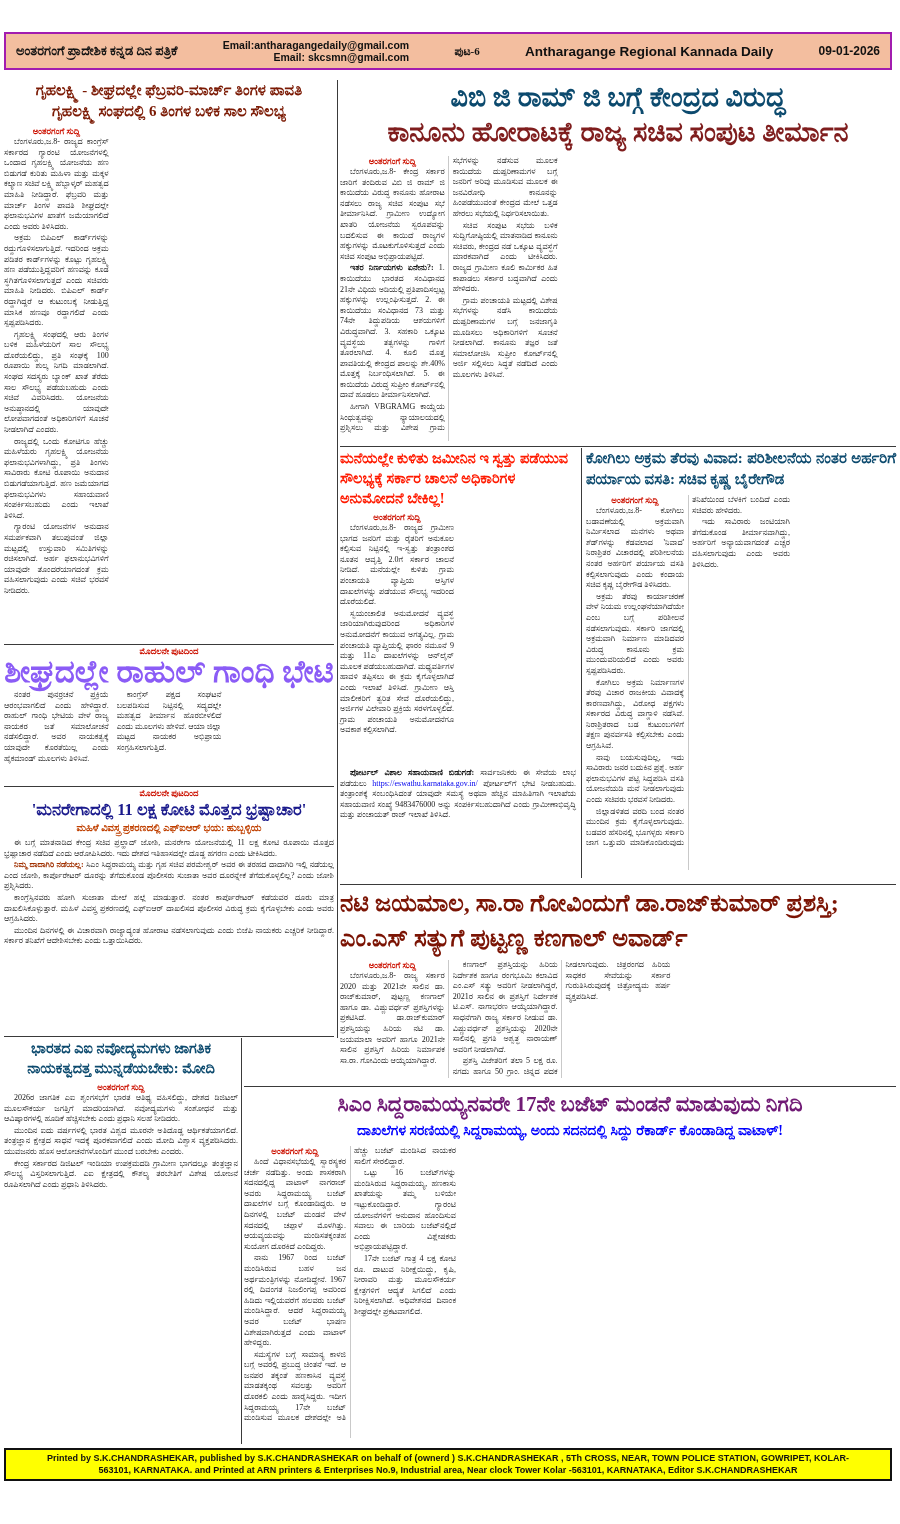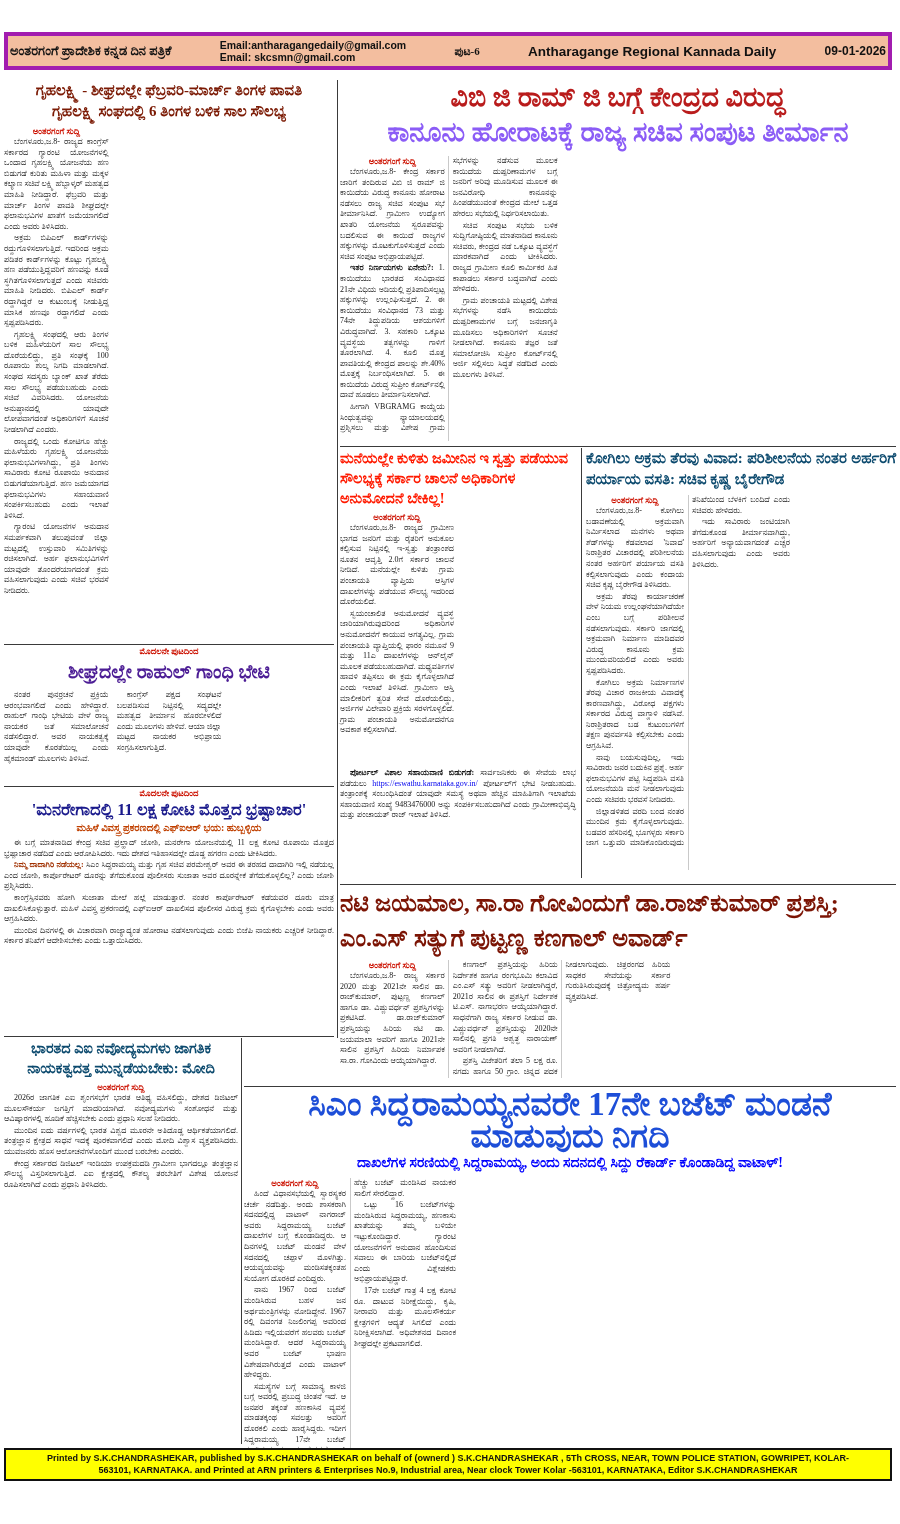--- a/index.html
+++ b/index.html
@@ -5,25 +5,25 @@
   html,body{margin:0;padding:0;}
   body{
     width:900px;height:1524px;position:relative;background:#ffffff;
     font-family:"Liberation Serif","DejaVu Sans",serif;color:#111;
     overflow:hidden;
   }
   .abs{position:absolute;box-sizing:border-box;}
   
   .masthead{
     left:4px;top:32px;width:888px;height:38px;background:#F3BE9F;
-    border:4px solid #a21caf;display:flex;align-items:center;justify-content:space-between;
-    padding:0 2px;font-weight:bold;
+    border:2px solid #a21caf;display:flex;align-items:center;justify-content:space-between;
+    padding:0 10px;font-weight:bold;
   }
   .m-kn{font-size:13px;}
-  .m-email{font-size:10.5px;text-align:left;line-height:12px;font-family:"Liberation Sans",sans-serif;}
+  .m-email{font-size:10.5px;text-align:right;line-height:12px;font-family:"Liberation Sans",sans-serif;}
   .m-page{font-size:11px;}
   .m-en{font-size:13.5px;font-family:"Liberation Sans",sans-serif;}
   .m-date{font-size:12px;font-family:"Liberation Sans",sans-serif;}
   
   .hl{font-weight:bold;margin:0;}
   .center{text-align:center;}
   .kicker-sm{font-size:8.5px;font-weight:bold;color:#CC1100;text-align:center;}
   .byline{color:#CC1100;font-weight:bold;text-align:center;font-size:8.5px;line-height:11px;}
   
   .bt{font-size:8px;line-height:10.6px;text-align:justify;color:#141414;}
@@ -66,22 +66,22 @@
     <div class="byline">ಅಂತರಗಂಗೆ ಸುದ್ದಿ</div>
     <p>ಬೆಂಗಳೂರು,ಜ.8- ರಾಜ್ಯದ ಕಾಂಗ್ರೆಸ್ ಸರ್ಕಾರದ ಗ್ಯಾರಂಟಿ ಯೋಜನೆಗಳಲ್ಲಿ ಒಂದಾದ ಗೃಹಲಕ್ಷ್ಮಿ ಯೋಜನೆಯ ಹಣ ಬಿಡುಗಡೆ ಕುರಿತು ಮಹಿಳಾ ಮತ್ತು ಮಕ್ಕಳ ಕಲ್ಯಾಣ ಸಚಿವೆ ಲಕ್ಷ್ಮಿ ಹೆಬ್ಬಾಳ್ಕರ್ ಮಹತ್ವದ ಮಾಹಿತಿ ನೀಡಿದ್ದಾರೆ. ಫೆಬ್ರವರಿ ಮತ್ತು ಮಾರ್ಚ್ ತಿಂಗಳ ಪಾವತಿ ಶೀಘ್ರದಲ್ಲೇ ಫಲಾನುಭವಿಗಳ ಖಾತೆಗೆ ಜಮೆಯಾಗಲಿದೆ ಎಂದು ಅವರು ತಿಳಿಸಿದರು.</p>
     <p>ಅಕ್ರಮ ಬಿಪಿಎಲ್ ಕಾರ್ಡ್‌ಗಳನ್ನು ರದ್ದುಗೊಳಿಸಲಾಗುತ್ತಿದೆ. ಇದರಿಂದ ಅಕ್ರಮ ಪಡಿತರ ಕಾರ್ಡ್‌ಗಳನ್ನು ಕೊಟ್ಟು ಗೃಹಲಕ್ಷ್ಮಿ ಹಣ ಪಡೆಯುತ್ತಿದ್ದವರಿಗೆ ಹಣವನ್ನು ಕೂಡ ಸ್ಥಗಿತಗೊಳಿಸಲಾಗುತ್ತದೆ ಎಂದು ಸಚಿವರು ಮಾಹಿತಿ ನೀಡಿದರು. ಬಿಪಿಎಲ್ ಕಾರ್ಡ್ ರದ್ದಾಗಿದ್ದರೆ ಆ ಕುಟುಂಬಕ್ಕೆ ನೀಡುತ್ತಿದ್ದ ಮಾಸಿಕ ಹಣವೂ ರದ್ದಾಗಲಿದೆ ಎಂದು ಸ್ಪಷ್ಟಪಡಿಸಿದರು.</p>
     <p>ಗೃಹಲಕ್ಷ್ಮಿ ಸಂಘದಲ್ಲಿ ಆರು ತಿಂಗಳ ಬಳಿಕ ಮಹಿಳೆಯರಿಗೆ ಸಾಲ ಸೌಲಭ್ಯ ದೊರೆಯಲಿದ್ದು, ಪ್ರತಿ ಸಂಘಕ್ಕೆ 100 ರೂಪಾಯಿ ಶುಲ್ಕ ನಿಗದಿ ಮಾಡಲಾಗಿದೆ. ಸಂಘದ ಸದಸ್ಯರು ಬ್ಯಾಂಕ್ ಖಾತೆ ತೆರೆದು ಸಾಲ ಸೌಲಭ್ಯ ಪಡೆಯಬಹುದು ಎಂದು ಸಚಿವೆ ವಿವರಿಸಿದರು. ಯೋಜನೆಯ ಅನುಷ್ಠಾನದಲ್ಲಿ ಯಾವುದೇ ಲೋಪವಾಗದಂತೆ ಅಧಿಕಾರಿಗಳಿಗೆ ಸೂಚನೆ ನೀಡಲಾಗಿದೆ ಎಂದರು.</p>
     <p>ರಾಜ್ಯದಲ್ಲಿ ಒಂದು ಕೋಟಿಗೂ ಹೆಚ್ಚು ಮಹಿಳೆಯರು ಗೃಹಲಕ್ಷ್ಮಿ ಯೋಜನೆಯ ಫಲಾನುಭವಿಗಳಾಗಿದ್ದು, ಪ್ರತಿ ತಿಂಗಳು ಸಾವಿರಾರು ಕೋಟಿ ರೂಪಾಯಿ ಅನುದಾನ ಬಿಡುಗಡೆಯಾಗುತ್ತಿದೆ. ಹಣ ಜಮೆಯಾಗದ ಫಲಾನುಭವಿಗಳು ಸಹಾಯವಾಣಿ ಸಂಪರ್ಕಿಸಬಹುದು ಎಂದು ಇಲಾಖೆ ತಿಳಿಸಿದೆ.</p>
     <p>ಗ್ಯಾರಂಟಿ ಯೋಜನೆಗಳ ಅನುದಾನ ಸಮರ್ಪಕವಾಗಿ ತಲುಪುವಂತೆ ಜಿಲ್ಲಾ ಮಟ್ಟದಲ್ಲಿ ಉಸ್ತುವಾರಿ ಸಮಿತಿಗಳನ್ನು ರಚಿಸಲಾಗಿದೆ. ಅರ್ಹ ಫಲಾನುಭವಿಗಳಿಗೆ ಯಾವುದೇ ತೊಂದರೆಯಾಗದಂತೆ ಕ್ರಮ ವಹಿಸಲಾಗುವುದು ಎಂದು ಸಚಿವೆ ಭರವಸೆ ನೀಡಿದರು.</p>
   </div>
 </section>
 
 <section class="abs" style="left:340px;top:80px;width:556px;height:364px;">
-  <div class="hl center" style="font-size:27px;color:#b91c1c;line-height:35px;">ವಿಬಿ ಜಿ ರಾಮ್ ಜಿ ಬಗ್ಗೆ ಕೇಂದ್ರದ ವಿರುದ್ಧ</div>
-  <div class="hl center" style="font-size:27px;color:#8b5cf6;line-height:35px;">ಕಾನೂನು ಹೋರಾಟಕ್ಕೆ ರಾಜ್ಯ ಸಚಿವ ಸಂಪುಟ ತೀರ್ಮಾನ</div>
+  <div class="hl center" style="font-size:27px;color:#0c4a6e;line-height:35px;">ವಿಬಿ ಜಿ ರಾಮ್ ಜಿ ಬಗ್ಗೆ ಕೇಂದ್ರದ ವಿರುದ್ಧ</div>
+  <div class="hl center" style="font-size:27px;color:#7f1d1d;line-height:35px;">ಕಾನೂನು ಹೋರಾಟಕ್ಕೆ ರಾಜ್ಯ ಸಚಿವ ಸಂಪುಟ ತೀರ್ಮಾನ</div>
   <div class="bt cols5" style="height:285px;margin-top:6px;">
     <div class="byline">ಅಂತರಗಂಗೆ ಸುದ್ದಿ</div>
     <p>ಬೆಂಗಳೂರು,ಜ.8- ಕೇಂದ್ರ ಸರ್ಕಾರ ಜಾರಿಗೆ ತಂದಿರುವ ವಿಬಿ ಜಿ ರಾಮ್ ಜಿ ಕಾಯಿದೆಯ ವಿರುದ್ಧ ಕಾನೂನು ಹೋರಾಟ ನಡೆಸಲು ರಾಜ್ಯ ಸಚಿವ ಸಂಪುಟ ಸಭೆ ತೀರ್ಮಾನಿಸಿದೆ. ಗ್ರಾಮೀಣ ಉದ್ಯೋಗ ಖಾತರಿ ಯೋಜನೆಯ ಸ್ವರೂಪವನ್ನು ಬದಲಿಸುವ ಈ ಕಾಯಿದೆ ರಾಜ್ಯಗಳ ಹಕ್ಕುಗಳನ್ನು ಮೊಟಕುಗೊಳಿಸುತ್ತದೆ ಎಂದು ಸಚಿವ ಸಂಪುಟ ಅಭಿಪ್ರಾಯಪಟ್ಟಿದೆ.</p>
     <p>
       <b class="lead">ಇತರ ನಿರ್ಣಯಗಳು ಏನೇನು?:</b>
       <span>1. ಕಾಯಿದೆಯು ಭಾರತದ ಸಂವಿಧಾನದ 21ನೇ ವಿಧಿಯ ಅಡಿಯಲ್ಲಿ ಪ್ರತಿಪಾದಿಸಲ್ಪಟ್ಟ ಹಕ್ಕುಗಳನ್ನು ಉಲ್ಲಂಘಿಸುತ್ತದೆ. 2. ಈ ಕಾಯಿದೆಯು ಸಂವಿಧಾನದ 73 ಮತ್ತು 74ನೇ ತಿದ್ದುಪಡಿಯ ಆಶಯಗಳಿಗೆ ವಿರುದ್ಧವಾಗಿದೆ. 3. ಸಹಕಾರಿ ಒಕ್ಕೂಟ ವ್ಯವಸ್ಥೆಯ ತತ್ವಗಳನ್ನು ಗಾಳಿಗೆ ತೂರಲಾಗಿದೆ. 4. ಕೂಲಿ ಮೊತ್ತ ಪಾವತಿಯಲ್ಲಿ ಕೇಂದ್ರದ ಪಾಲನ್ನು ಶೇ.40% ಮೊತ್ತಕ್ಕೆ ನಿರ್ಬಂಧಿಸಲಾಗಿದೆ. 5. ಈ ಕಾಯಿದೆಯ ವಿರುದ್ಧ ಸುಪ್ರೀಂ ಕೋರ್ಟ್‌ನಲ್ಲಿ ದಾವೆ ಹೂಡಲು ತೀರ್ಮಾನಿಸಲಾಗಿದೆ.</span>
     </p>
     <p>ಹೀಗಾಗಿ VBGRAMG ಕಾಯ್ದೆಯ ಸಿಂಧುತ್ವವನ್ನು ನ್ಯಾಯಾಲಯದಲ್ಲಿ ಪ್ರಶ್ನಿಸಲು ಮತ್ತು ವಿಶೇಷ ಗ್ರಾಮ ಸಭೆಗಳನ್ನು ನಡೆಸುವ ಮೂಲಕ ಕಾಯಿದೆಯ ದುಷ್ಪರಿಣಾಮಗಳ ಬಗ್ಗೆ ಜನರಿಗೆ ಅರಿವು ಮೂಡಿಸುವ ಮೂಲಕ ಈ ಜನವಿರೋಧಿ ಕಾನೂನನ್ನು ಹಿಂಪಡೆಯುವಂತೆ ಕೇಂದ್ರದ ಮೇಲೆ ಒತ್ತಡ ಹೇರಲು ಸಭೆಯಲ್ಲಿ ನಿರ್ಧರಿಸಲಾಯಿತು.</p>
     <p>ಸಚಿವ ಸಂಪುಟ ಸಭೆಯ ಬಳಿಕ ಸುದ್ದಿಗೋಷ್ಠಿಯಲ್ಲಿ ಮಾತನಾಡಿದ ಕಾನೂನು ಸಚಿವರು, ಕೇಂದ್ರದ ನಡೆ ಒಕ್ಕೂಟ ವ್ಯವಸ್ಥೆಗೆ ಮಾರಕವಾಗಿದೆ ಎಂದು ಟೀಕಿಸಿದರು. ರಾಜ್ಯದ ಗ್ರಾಮೀಣ ಕೂಲಿ ಕಾರ್ಮಿಕರ ಹಿತ ಕಾಪಾಡಲು ಸರ್ಕಾರ ಬದ್ಧವಾಗಿದೆ ಎಂದು ಹೇಳಿದರು.</p>
     <p>ಗ್ರಾಮ ಪಂಚಾಯತಿ ಮಟ್ಟದಲ್ಲಿ ವಿಶೇಷ ಸಭೆಗಳನ್ನು ನಡೆಸಿ ಕಾಯಿದೆಯ ದುಷ್ಪರಿಣಾಮಗಳ ಬಗ್ಗೆ ಜನಜಾಗೃತಿ ಮೂಡಿಸಲು ಅಧಿಕಾರಿಗಳಿಗೆ ಸೂಚನೆ ನೀಡಲಾಗಿದೆ. ಕಾನೂನು ತಜ್ಞರ ಜತೆ ಸಮಾಲೋಚಿಸಿ ಸುಪ್ರೀಂ ಕೋರ್ಟ್‌ನಲ್ಲಿ ಅರ್ಜಿ ಸಲ್ಲಿಸಲು ಸಿದ್ಧತೆ ನಡೆದಿದೆ ಎಂದು ಮೂಲಗಳು ತಿಳಿಸಿವೆ.</p>
@@ -113,21 +113,21 @@
     <p>ಅಕ್ರಮ ತೆರವು ಕಾರ್ಯಾಚರಣೆ ವೇಳೆ ನಿಯಮ ಉಲ್ಲಂಘನೆಯಾಗಿದೆಯೇ ಎಂಬ ಬಗ್ಗೆ ಪರಿಶೀಲನೆ ನಡೆಸಲಾಗುವುದು. ಸರ್ಕಾರಿ ಜಾಗದಲ್ಲಿ ಅಕ್ರಮವಾಗಿ ನಿರ್ಮಾಣ ಮಾಡಿದವರ ವಿರುದ್ಧ ಕಾನೂನು ಕ್ರಮ ಮುಂದುವರಿಯಲಿದೆ ಎಂದು ಅವರು ಸ್ಪಷ್ಟಪಡಿಸಿದರು.</p>
     <p>ಕೋಗಿಲು ಅಕ್ರಮ ನಿರ್ಮಾಣಗಳ ತೆರವು ವಿಚಾರ ರಾಜಕೀಯ ವಿವಾದಕ್ಕೆ ಕಾರಣವಾಗಿದ್ದು, ವಿರೋಧ ಪಕ್ಷಗಳು ಸರ್ಕಾರದ ವಿರುದ್ಧ ವಾಗ್ದಾಳಿ ನಡೆಸಿವೆ. ನಿರಾಶ್ರಿತರಾದ ಬಡ ಕುಟುಂಬಗಳಿಗೆ ತಕ್ಷಣ ಪುನರ್ವಸತಿ ಕಲ್ಪಿಸಬೇಕು ಎಂದು ಆಗ್ರಹಿಸಿವೆ.</p>
     <p>ನಾವು ಬಯಸುವುದಿಲ್ಲ, ಇದು ಸಾವಿರಾರು ಜನರ ಬದುಕಿನ ಪ್ರಶ್ನೆ. ಅರ್ಹ ಫಲಾನುಭವಿಗಳ ಪಟ್ಟಿ ಸಿದ್ಧಪಡಿಸಿ ವಸತಿ ಯೋಜನೆಯಡಿ ಮನೆ ನೀಡಲಾಗುವುದು ಎಂದು ಸಚಿವರು ಭರವಸೆ ನೀಡಿದರು.</p>
     <p>ಜಿಲ್ಲಾಡಳಿತದ ವರದಿ ಬಂದ ನಂತರ ಮುಂದಿನ ಕ್ರಮ ಕೈಗೊಳ್ಳಲಾಗುವುದು. ಬಡವರ ಹೆಸರಿನಲ್ಲಿ ಭೂಗಳ್ಳರು ಸರ್ಕಾರಿ ಜಾಗ ಒತ್ತುವರಿ ಮಾಡಿಕೊಂಡಿರುವುದು ತನಿಖೆಯಿಂದ ಬೆಳಕಿಗೆ ಬಂದಿದೆ ಎಂದು ಸಚಿವರು ಹೇಳಿದರು.</p>
     <p>ಇದು ಸಾವಿರಾರು ಜಂಟಿಯಾಗಿ ತೆಗೆದುಕೊಂಡ ತೀರ್ಮಾನವಾಗಿದ್ದು, ಅರ್ಹರಿಗೆ ಅನ್ಯಾಯವಾಗದಂತೆ ಎಚ್ಚರ ವಹಿಸಲಾಗುವುದು ಎಂದು ಅವರು ತಿಳಿಸಿದರು.</p>
   </div>
 </section>
 
 <section class="abs" style="left:4px;top:646px;width:330px;height:138px;">
   <div class="kicker-sm">ಮೊದಲನೇ ಪುಟದಿಂದ</div>
-  <div class="hl center" style="font-size:19px;color:#4c1d95;line-height:30px;">ಶೀಘ್ರದಲ್ಲೇ ರಾಹುಲ್ ಗಾಂಧಿ ಭೇಟಿ</div>
+  <div class="hl center" style="font-size:31px;color:#8b5cf6;line-height:30px;">ಶೀಘ್ರದಲ್ಲೇ ರಾಹುಲ್ ಗಾಂಧಿ ಭೇಟಿ</div>
   <div class="bt cols3" style="height:90px;margin-top:3px;">
     <p>ನಂತರ ಪುನರ್ರಚನೆ ಪ್ರಕ್ರಿಯೆ ಆರಂಭವಾಗಲಿದೆ ಎಂದು ಹೇಳಿದ್ದಾರೆ. ರಾಹುಲ್ ಗಾಂಧಿ ಭೇಟಿಯ ವೇಳೆ ರಾಜ್ಯ ನಾಯಕರ ಜತೆ ಸಮಾಲೋಚನೆ ನಡೆಸಲಿದ್ದಾರೆ. ಅವರ ನಾಯಕತ್ವಕ್ಕೆ ಯಾವುದೇ ಕೊರತೆಯಿಲ್ಲ ಎಂದು ಹೈಕಮಾಂಡ್ ಮೂಲಗಳು ತಿಳಿಸಿವೆ.</p>
     <p>ಕಾಂಗ್ರೆಸ್ ಪಕ್ಷದ ಸಂಘಟನೆ ಬಲಪಡಿಸುವ ನಿಟ್ಟಿನಲ್ಲಿ ಸದ್ಯದಲ್ಲೇ ಮಹತ್ವದ ತೀರ್ಮಾನ ಹೊರಬೀಳಲಿದೆ ಎಂದು ಮೂಲಗಳು ಹೇಳಿವೆ. ಆಯಾ ಜಿಲ್ಲಾ ಮಟ್ಟದ ನಾಯಕರ ಅಭಿಪ್ರಾಯ ಸಂಗ್ರಹಿಸಲಾಗುತ್ತಿದೆ.</p>
   </div>
 </section>
 
 <section class="abs" style="left:4px;top:788px;width:330px;height:246px;">
   <div class="kicker-sm">ಮೊದಲನೇ ಪುಟದಿಂದ</div>
   <div class="hl center" style="font-size:16.5px;color:#1A1A8C;line-height:22px;">'ಮನರೇಗಾದಲ್ಲಿ 11 ಲಕ್ಷ ಕೋಟಿ ಮೊತ್ತದ ಭ್ರಷ್ಟಾಚಾರ'</div>
   <div class="hl center" style="font-size:10px;color:#C04000;line-height:14px;">ಮಹಿಳೆ ವಿವಸ್ತ್ರ ಪ್ರಕರಣದಲ್ಲಿ ಎಫ್ಐಆರ್ ಭಯ: ಹುಬ್ಬಳ್ಳಿಯ</div>
@@ -156,21 +156,21 @@
   <div class="hl" style="font-size:24px;color:#7B1404;line-height:35px;">ನಟಿ ಜಯಮಾಲ, ಸಾ.ರಾ ಗೋವಿಂದುಗೆ ಡಾ.ರಾಜ್‌ಕುಮಾರ್ ಪ್ರಶಸ್ತಿ; ಎಂ.ಎಸ್ ಸತ್ಯುಗೆ ಪುಟ್ಟಣ್ಣ ಕಣಗಾಲ್ ಅವಾರ್ಡ್</div>
   <div class="bt cols5" style="height:118px;margin-top:4px;">
     <div class="byline">ಅಂತರಗಂಗೆ ಸುದ್ದಿ</div>
     <p>ಬೆಂಗಳೂರು,ಜ.8- ರಾಜ್ಯ ಸರ್ಕಾರ 2020 ಮತ್ತು 2021ನೇ ಸಾಲಿನ ಡಾ. ರಾಜ್‌ಕುಮಾರ್, ಪುಟ್ಟಣ್ಣ ಕಣಗಾಲ್ ಹಾಗೂ ಡಾ. ವಿಷ್ಣುವರ್ಧನ್ ಪ್ರಶಸ್ತಿಗಳನ್ನು ಪ್ರಕಟಿಸಿದೆ. ಡಾ.ರಾಜ್‌ಕುಮಾರ್ ಪ್ರಶಸ್ತಿಯನ್ನು ಹಿರಿಯ ನಟಿ ಡಾ. ಜಯಮಾಲಾ ಅವರಿಗೆ ಹಾಗೂ 2021ನೇ ಸಾಲಿನ ಪ್ರಶಸ್ತಿಗೆ ಹಿರಿಯ ನಿರ್ಮಾಪಕ ಸಾ.ರಾ. ಗೋವಿಂದು ಆಯ್ಕೆಯಾಗಿದ್ದಾರೆ.</p>
     <p>ಕಣಗಾಲ್ ಪ್ರಶಸ್ತಿಯನ್ನು ಹಿರಿಯ ನಿರ್ದೇಶಕ ಹಾಗೂ ರಂಗಭೂಮಿ ಕಲಾವಿದ ಎಂ.ಎಸ್ ಸತ್ಯು ಅವರಿಗೆ ನೀಡಲಾಗಿದ್ದರೆ, 2021ರ ಸಾಲಿನ ಈ ಪ್ರಶಸ್ತಿಗೆ ನಿರ್ದೇಶಕ ಟಿ.ಎಸ್. ನಾಗಾಭರಣ ಆಯ್ಕೆಯಾಗಿದ್ದಾರೆ. ಸಾಧನೆಗಾಗಿ ರಾಜ್ಯ ಸರ್ಕಾರ ನೀಡುವ ಡಾ. ವಿಷ್ಣುವರ್ಧನ್ ಪ್ರಶಸ್ತಿಯನ್ನು 2020ನೇ ಸಾಲಿನಲ್ಲಿ ಪ್ರಗತಿ ಅಶ್ವತ್ಥ ನಾರಾಯಣ್ ಅವರಿಗೆ ನೀಡಲಾಗಿದೆ.</p>
     <p>ಪ್ರಶಸ್ತಿ ವಿಜೇತರಿಗೆ ತಲಾ 5 ಲಕ್ಷ ರೂ. ನಗದು ಹಾಗೂ 50 ಗ್ರಾಂ. ಚಿನ್ನದ ಪದಕ ನೀಡಲಾಗುವುದು. ಚಿತ್ರರಂಗದ ಹಿರಿಯ ಸಾಧಕರ ಸೇವೆಯನ್ನು ಸರ್ಕಾರ ಗುರುತಿಸಿರುವುದಕ್ಕೆ ಚಿತ್ರೋದ್ಯಮ ಹರ್ಷ ವ್ಯಕ್ತಪಡಿಸಿದೆ.</p>
   </div>
 </section>
 
 <section class="abs" style="left:244px;top:1088px;width:652px;height:356px;">
-  <div class="hl center" style="font-size:33px;color:#1d4ed8;line-height:32px;">ಸಿಎಂ ಸಿದ್ದರಾಮಯ್ಯನವರೇ 17ನೇ ಬಜೆಟ್ ಮಂಡನೆ ಮಾಡುವುದು ನಿಗದಿ</div>
+  <div class="hl center" style="font-size:21px;color:#701a75;line-height:32px;">ಸಿಎಂ ಸಿದ್ದರಾಮಯ್ಯನವರೇ 17ನೇ ಬಜೆಟ್ ಮಂಡನೆ ಮಾಡುವುದು ನಿಗದಿ</div>
   <div class="hl center" style="font-size:14px;color:#0000FF;line-height:22px;">ದಾಖಲೆಗಳ ಸರಣಿಯಲ್ಲಿ ಸಿದ್ದರಾಮಯ್ಯ, ಅಂದು ಸದನದಲ್ಲಿ ಸಿದ್ದು ರೆಕಾರ್ಡ್ ಕೊಂಡಾಡಿದ್ದ ವಾಟಾಳ್!</div>
   <div class="bt cols6" style="height:292px;margin-top:4px;">
     <div class="byline">ಅಂತರಗಂಗೆ ಸುದ್ದಿ</div>
     <p>ಹಿಂದೆ ವಿಧಾನಸಭೆಯಲ್ಲಿ ಸ್ವಾರಸ್ಯಕರ ಚರ್ಚೆ ನಡೆದಿತ್ತು. ಅಂದು ಶಾಸಕರಾಗಿ ಸದನದಲ್ಲಿದ್ದ ವಾಟಾಳ್ ನಾಗರಾಜ್ ಅವರು ಸಿದ್ದರಾಮಯ್ಯ ಬಜೆಟ್ ದಾಖಲೆಗಳ ಬಗ್ಗೆ ಕೊಂಡಾಡಿದ್ದರು. ಆ ದಿನಗಳಲ್ಲಿ ಬಜೆಟ್ ಮಂಡನೆ ವೇಳೆ ಸದನದಲ್ಲಿ ಚಪ್ಪಾಳೆ ಮೊಳಗಿತ್ತು. ಆಯವ್ಯಯವನ್ನು ಮಂಡಿಸತಕ್ಕಂತಹ ಸುಯೋಗ ದೊರಕಿದೆ ಎಂದಿದ್ದರು.</p>
     <p>ನಾನು 1967 ರಿಂದ ಬಜೆಟ್ ಮಂಡಿಸಿರುವ ಬಹಳ ಜನ ಅರ್ಥಮಂತ್ರಿಗಳನ್ನು ನೋಡಿದ್ದೇನೆ. 1967 ರಲ್ಲಿ ದಿವಂಗತ ನಿಜಲಿಂಗಪ್ಪ ಅವರಿಂದ ಹಿಡಿದು ಇಲ್ಲಿಯವರೆಗೆ ಹಲವರು ಬಜೆಟ್ ಮಂಡಿಸಿದ್ದಾರೆ. ಆದರೆ ಸಿದ್ದರಾಮಯ್ಯ ಅವರ ಬಜೆಟ್ ಭಾಷಣ ವಿಶೇಷವಾಗಿರುತ್ತದೆ ಎಂದು ವಾಟಾಳ್ ಹೇಳಿದ್ದರು.</p>
     <p>ಸಮಸ್ಯೆಗಳ ಬಗ್ಗೆ ಸಾಮಾನ್ಯ ಕಾಳಜಿ ಬಗ್ಗೆ ಅವರಲ್ಲಿ ಪ್ರಬುದ್ಧ ಚಿಂತನೆ ಇದೆ. ಆ ಜನಪರ ತಕ್ಕಂತೆ ಹಣಕಾಸಿನ ವ್ಯವಸ್ಥೆ ಮಾಡತಕ್ಕಂಥ ಸವಲತ್ತು ಅವರಿಗೆ ದೊರಕಲಿ ಎಂದು ಹಾರೈಸಿದ್ದರು. ಇದೀಗ ಸಿದ್ದರಾಮಯ್ಯ 17ನೇ ಬಜೆಟ್ ಮಂಡಿಸುವ ಮೂಲಕ ದೇಶದಲ್ಲೇ ಅತಿ ಹೆಚ್ಚು ಬಜೆಟ್ ಮಂಡಿಸಿದ ನಾಯಕರ ಸಾಲಿಗೆ ಸೇರಲಿದ್ದಾರೆ.</p>
     <p>ಒಟ್ಟು 16 ಬಜೆಟ್‌ಗಳನ್ನು ಮಂಡಿಸಿರುವ ಸಿದ್ದರಾಮಯ್ಯ, ಹಣಕಾಸು ಖಾತೆಯನ್ನು ತಮ್ಮ ಬಳಿಯೇ ಇಟ್ಟುಕೊಂಡಿದ್ದಾರೆ. ಗ್ಯಾರಂಟಿ ಯೋಜನೆಗಳಿಗೆ ಅನುದಾನ ಹೊಂದಿಸುವ ಸವಾಲು ಈ ಬಾರಿಯ ಬಜೆಟ್‌ನಲ್ಲಿದೆ ಎಂದು ವಿಶ್ಲೇಷಕರು ಅಭಿಪ್ರಾಯಪಟ್ಟಿದ್ದಾರೆ.</p>
     <p>17ನೇ ಬಜೆಟ್ ಗಾತ್ರ 4 ಲಕ್ಷ ಕೋಟಿ ರೂ. ದಾಟುವ ನಿರೀಕ್ಷೆಯಿದ್ದು, ಕೃಷಿ, ನೀರಾವರಿ ಮತ್ತು ಮೂಲಸೌಕರ್ಯ ಕ್ಷೇತ್ರಗಳಿಗೆ ಆದ್ಯತೆ ಸಿಗಲಿದೆ ಎಂದು ನಿರೀಕ್ಷಿಸಲಾಗಿದೆ. ಅಧಿವೇಶನದ ದಿನಾಂಕ ಶೀಘ್ರದಲ್ಲೇ ಪ್ರಕಟವಾಗಲಿದೆ.</p>
   </div>
 </section>

